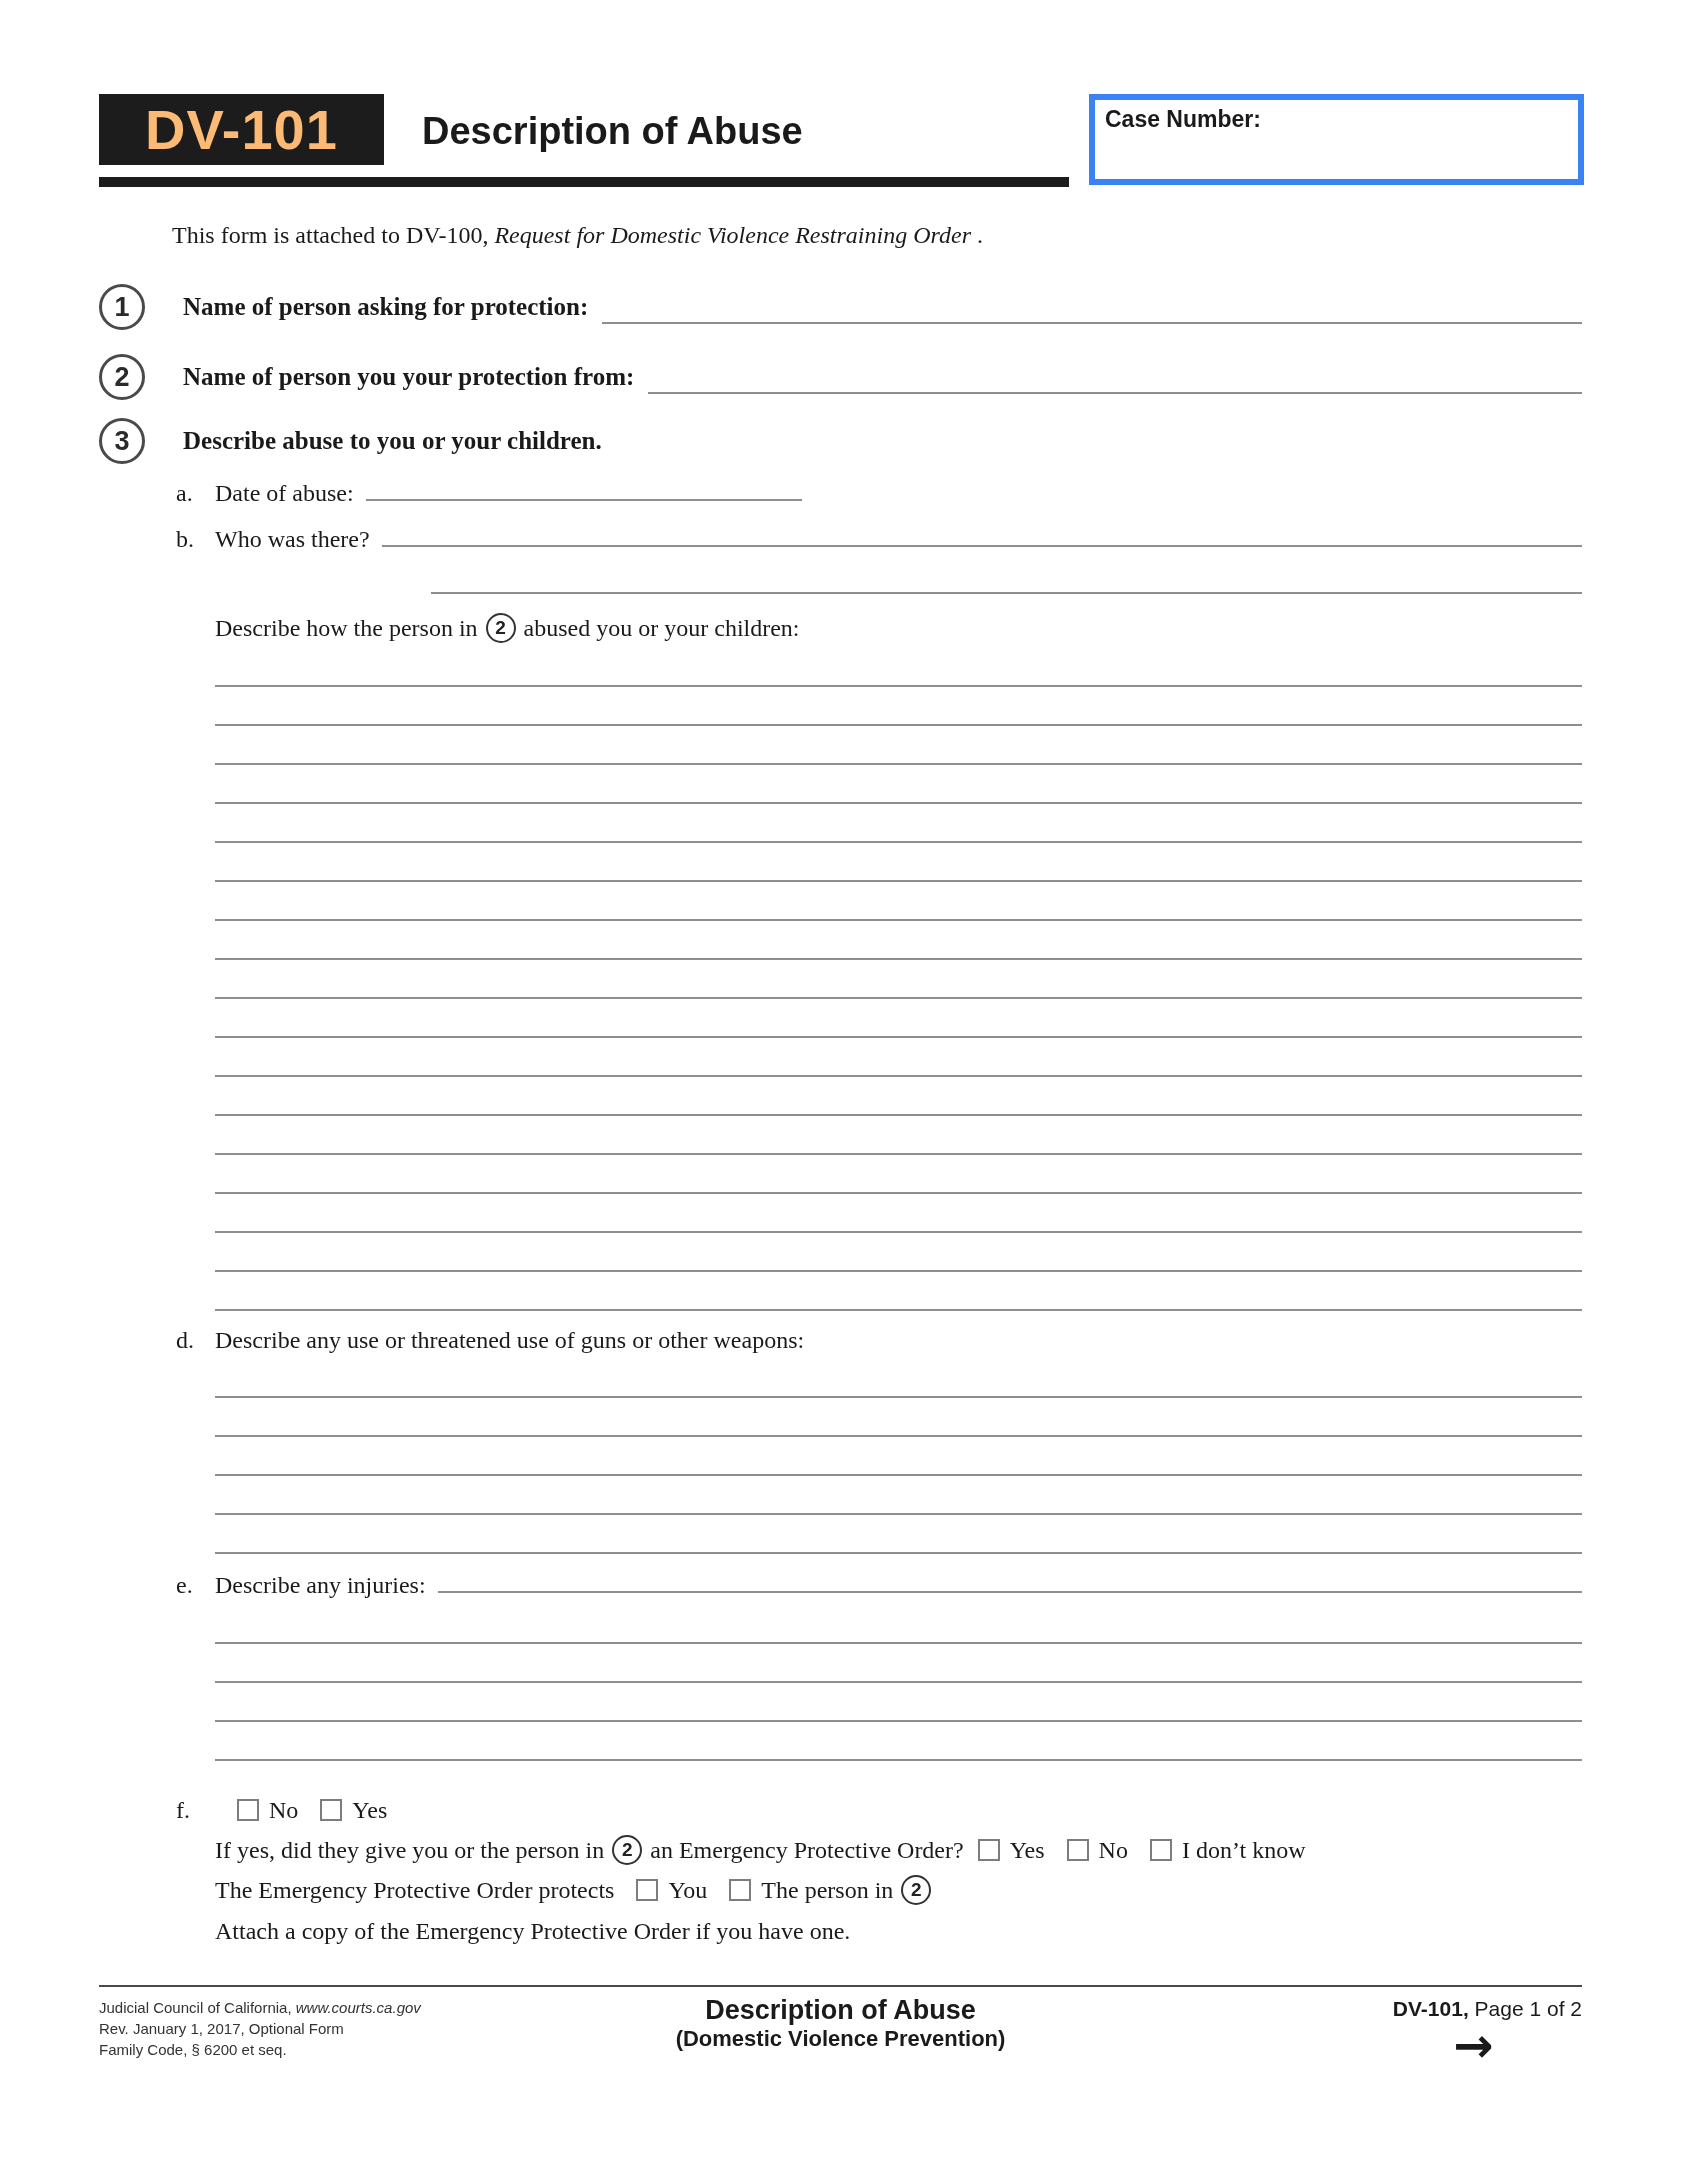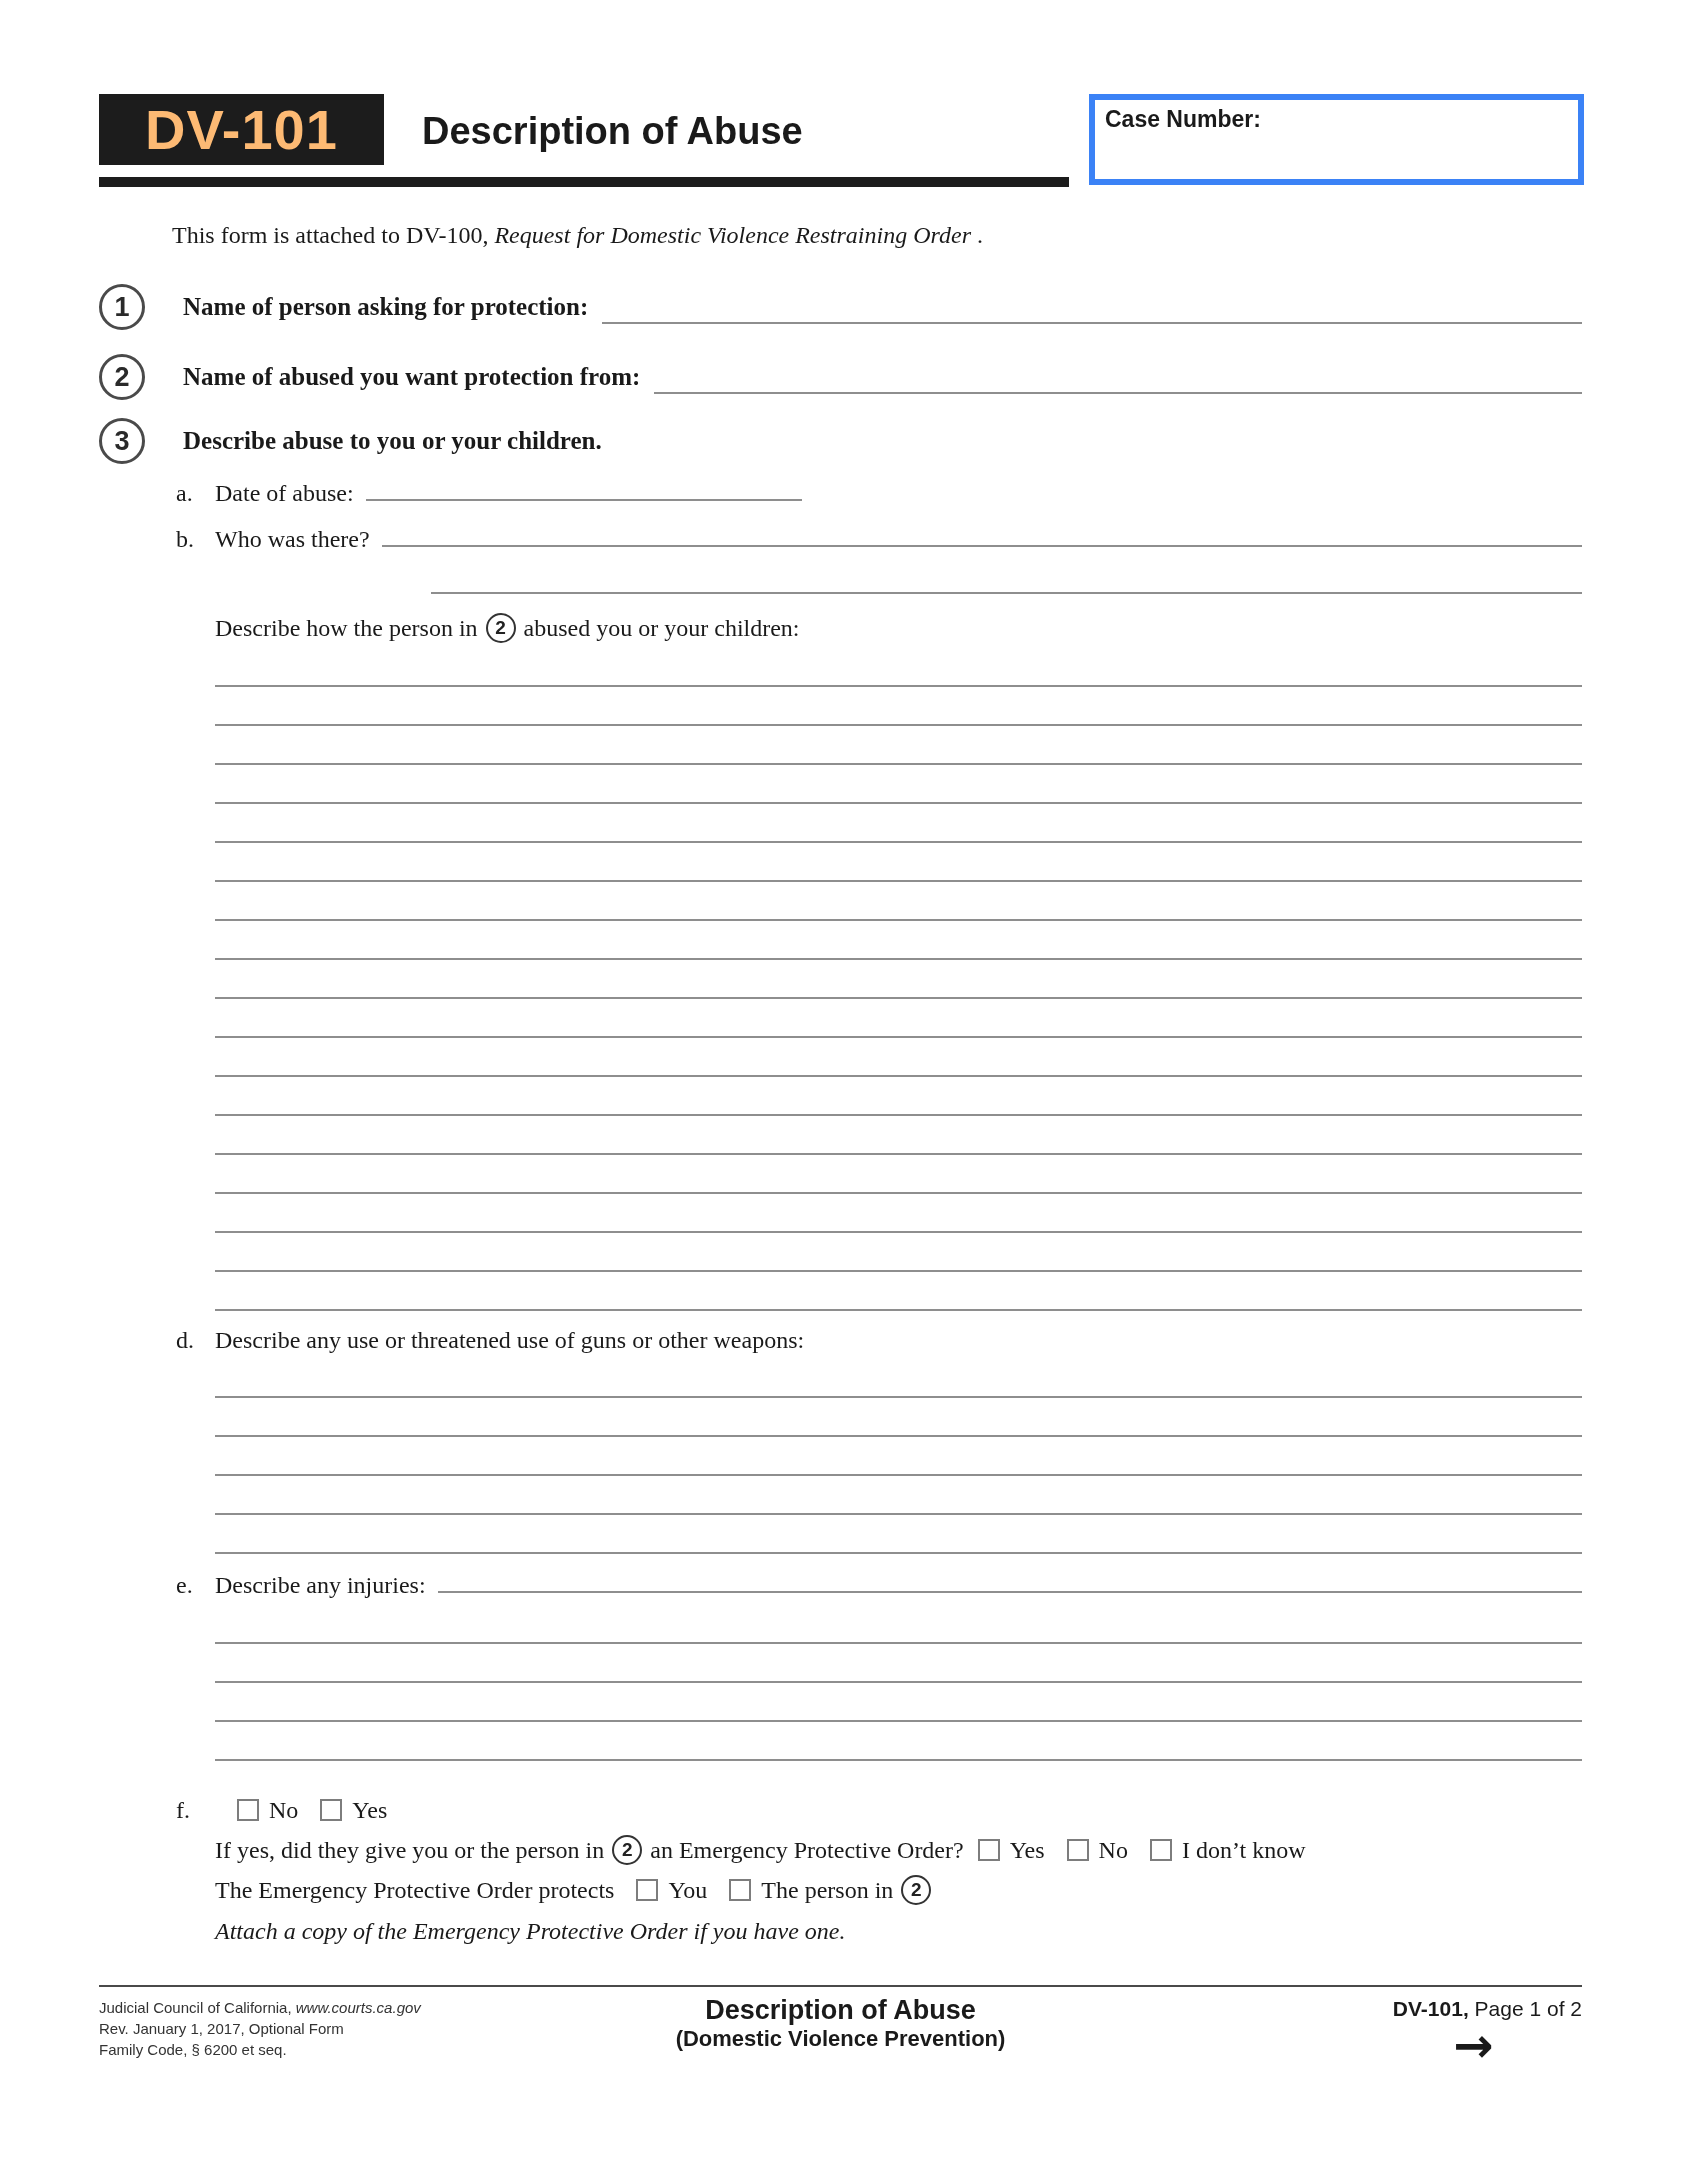--- a/index.html
+++ b/index.html
@@ -72,21 +72,21 @@
 
   .f-block { display:flex; margin-top:32px; font-size:24px; }
   .f-letter { flex:0 0 39px; line-height:34px; }
   .f-content { flex:1 1 auto; }
   .f-line { display:flex; align-items:center; line-height:34px; margin-bottom:6px; white-space:nowrap; }
   .checkbox {
     display:inline-block; flex:0 0 auto; width:22px; height:22px;
     border:2px solid #7d7d7d; background:#fff; margin:0 10px 0 22px;
   }
   .checkbox.tight { margin-left:14px; }
-  .f-note { font-style:italic; margin-top:8px; line-height:32px; }
+  .f-note { margin-top:8px; line-height:32px; }
 
   
   .form-footer { position:absolute; left:99px; top:1985px; width:1483px; font-family:"Liberation Sans", sans-serif; }
   .footer-rule { height:2px; background:#4a4a4a; }
   .footer-left { position:absolute; left:0; top:12px; font-size:15px; color:#333; line-height:1.4; }
   .footer-center { position:absolute; left:0; right:0; top:10px; text-align:center; font-weight:bold; color:#1a1a1a; }
   .footer-title { font-size:27px; }
   .footer-subtitle { font-size:22px; }
   .footer-right { position:absolute; right:0; top:12px; text-align:center; font-size:21px; color:#1a1a1a; }
   .footer-right b { font-weight:bold; }
@@ -111,21 +111,21 @@
     <p class="intro"><span>This form is attached to DV-100, </span><i>Request for Domestic Violence Restraining Order</i><span> .</span></p>
 
     <div class="num-item mb1">
       <span class="num-circle">1</span>
       <span class="num-label">Name of person asking for protection:</span>
       <span class="fill-line-end"></span>
     </div>
 
     <div class="num-item mb2">
       <span class="num-circle">2</span>
-      <span class="num-label">Name of abused you want protection from:</span>
+      <span class="num-label">Name of person you your protection from:</span>
       <span class="fill-line-end"></span>
     </div>
 
     <div class="num-item">
       <span class="num-circle">3</span>
       <span class="num-label">Describe abuse to you or your children.</span>
     </div>
 
     <div class="sub">
 

